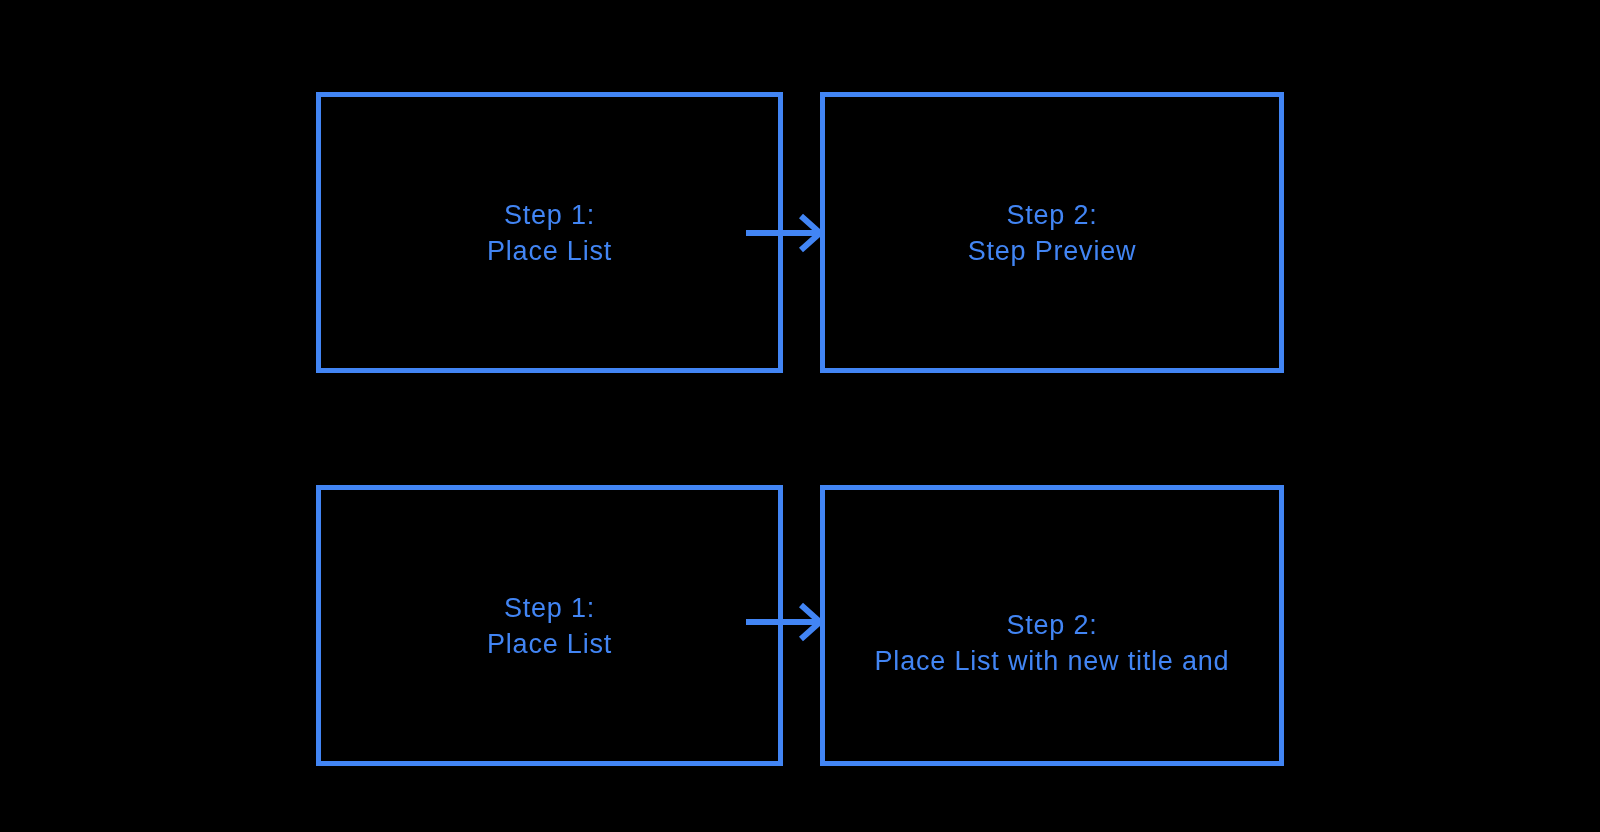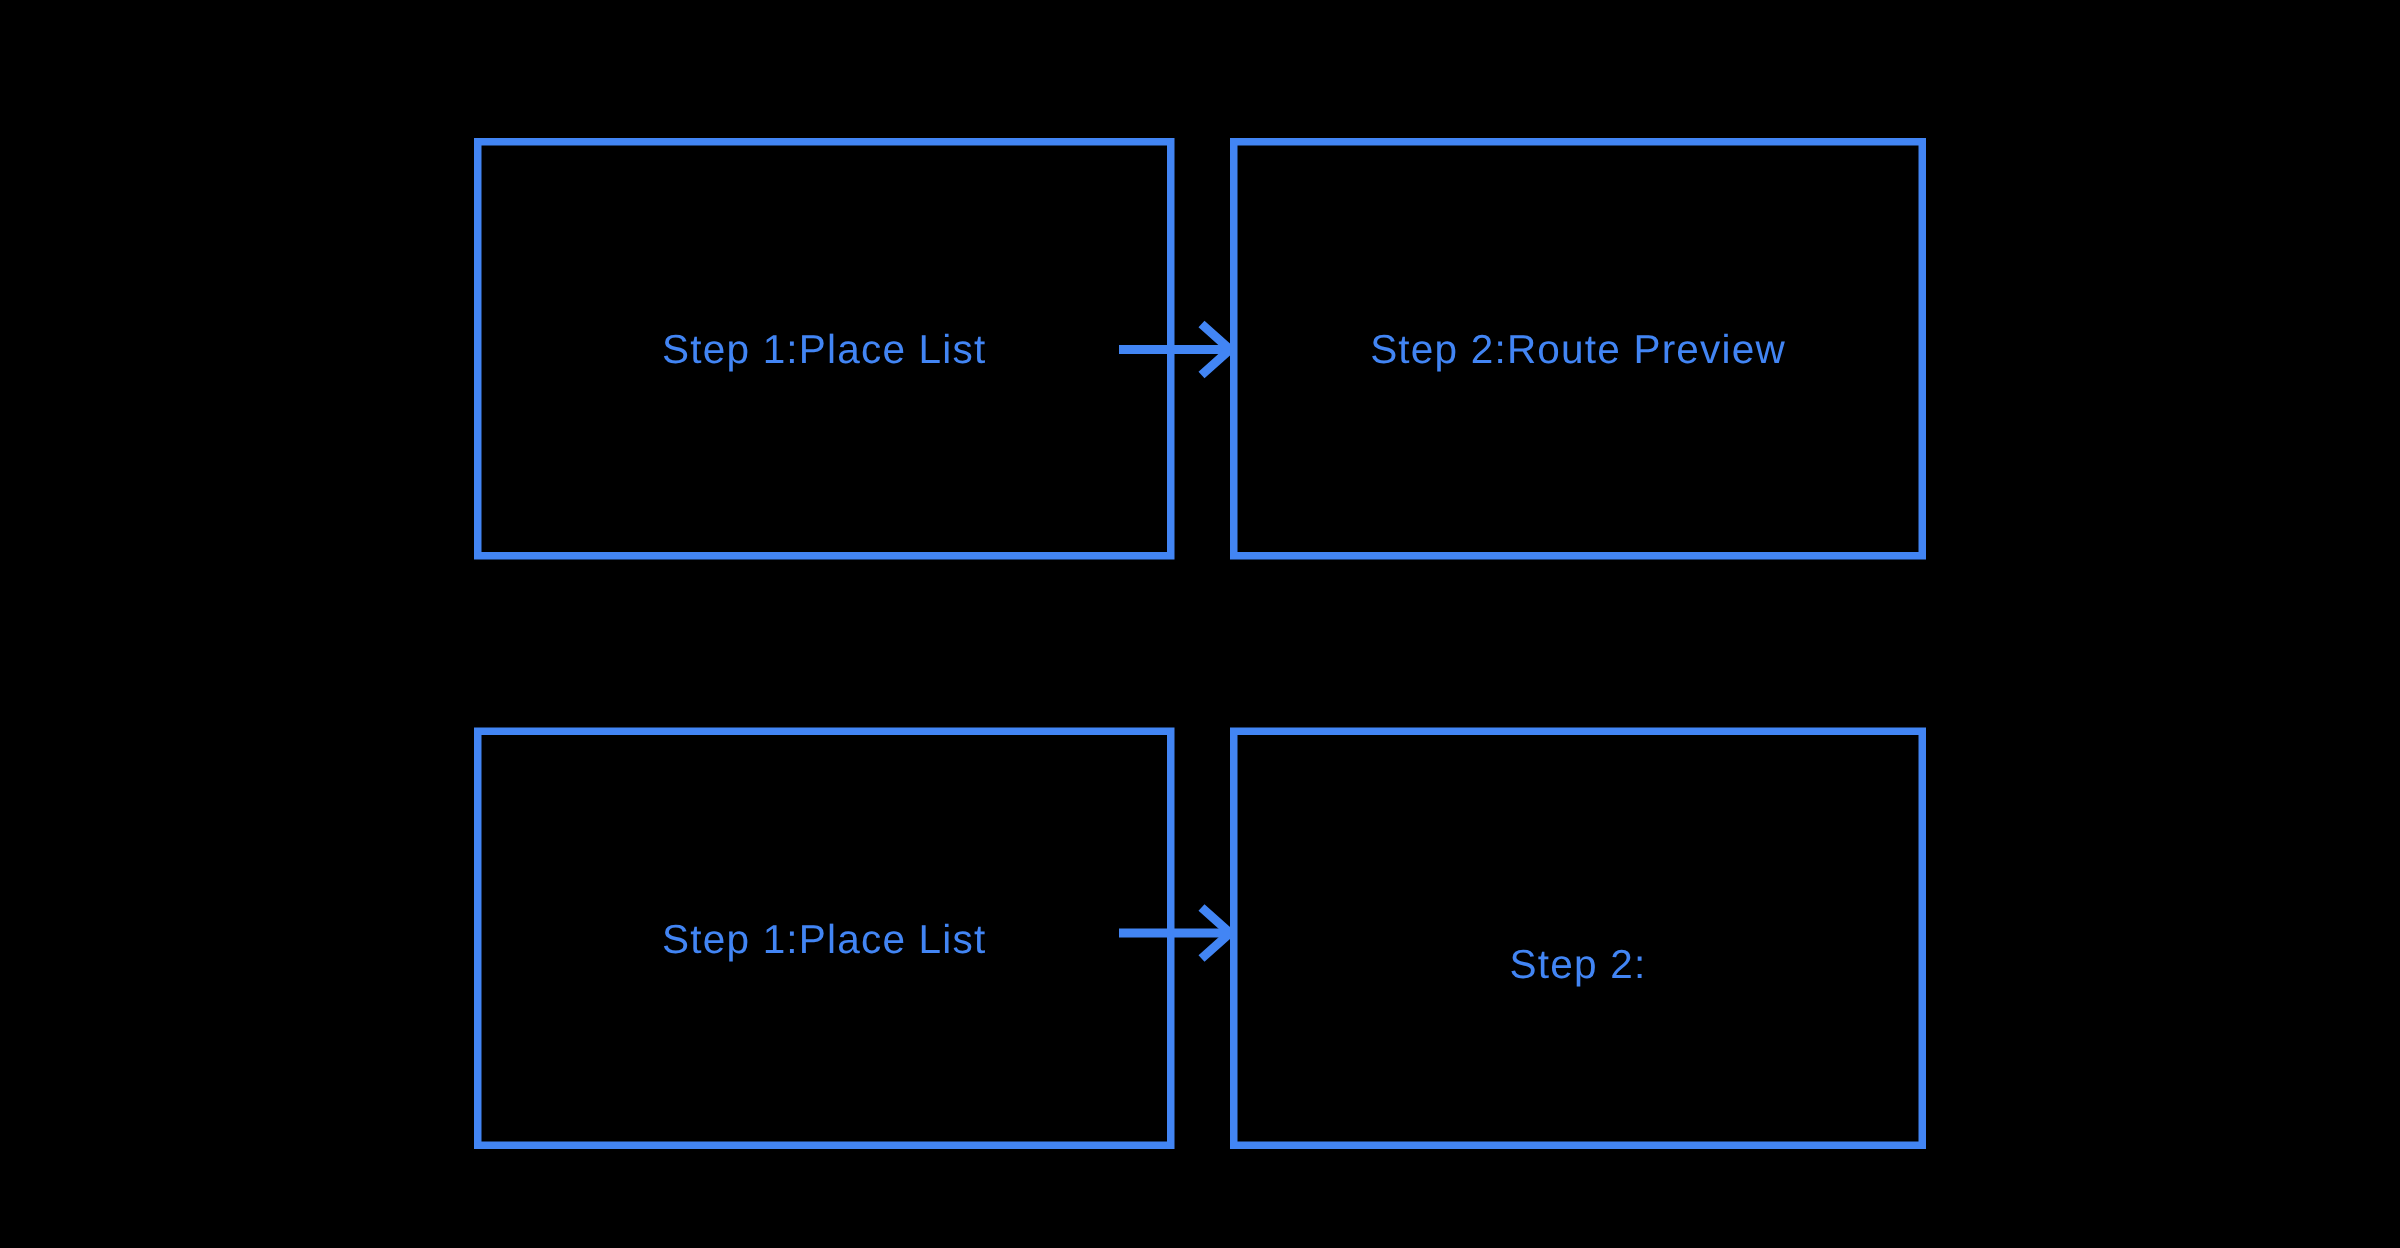--- a/index.html
+++ b/index.html
@@ -23,21 +23,21 @@
     position: absolute;
     box-sizing: border-box;
     border: 5px solid var(--accent);
     background: transparent;
     display: flex;
     align-items: center;
     justify-content: center;
   }
   .box-text {
     display: flex;
-    flex-direction: row;
+    flex-direction: column;
     align-items: center;
     text-align: center;
     color: var(--accent);
     font-size: 27px;
     line-height: 36px;
     font-weight: 500;
     letter-spacing: 0.8px;
     white-space: nowrap;
   }
   .box-text.offset-down {
@@ -76,35 +76,36 @@
   </div>
 
   <svg class="flow-arrow pos-arrow-1" viewBox="0 0 84 44" aria-hidden="true">
     <line x1="4" y1="22" x2="76" y2="22"></line>
     <polyline points="59,5 78,22 59,39"></polyline>
   </svg>
 
   <div class="step-box pos-flow1-step2">
     <div class="box-text">
       <span>Step 2:</span>
-      <span>Route Preview</span>
+      <span>Step Preview</span>
     </div>
   </div>
 
   <div class="step-box pos-flow2-step1">
     <div class="box-text">
       <span>Step 1:</span>
       <span>Place List</span>
     </div>
   </div>
 
   <svg class="flow-arrow pos-arrow-2" viewBox="0 0 84 44" aria-hidden="true">
     <line x1="4" y1="22" x2="76" y2="22"></line>
     <polyline points="59,5 78,22 59,39"></polyline>
   </svg>
 
   <div class="step-box pos-flow2-step2">
     <div class="box-text offset-down">
       <span>Step 2:</span>
+      <span>Place List with new title and</span>
     </div>
   </div>
 
 </div>
 
 </body></html>

